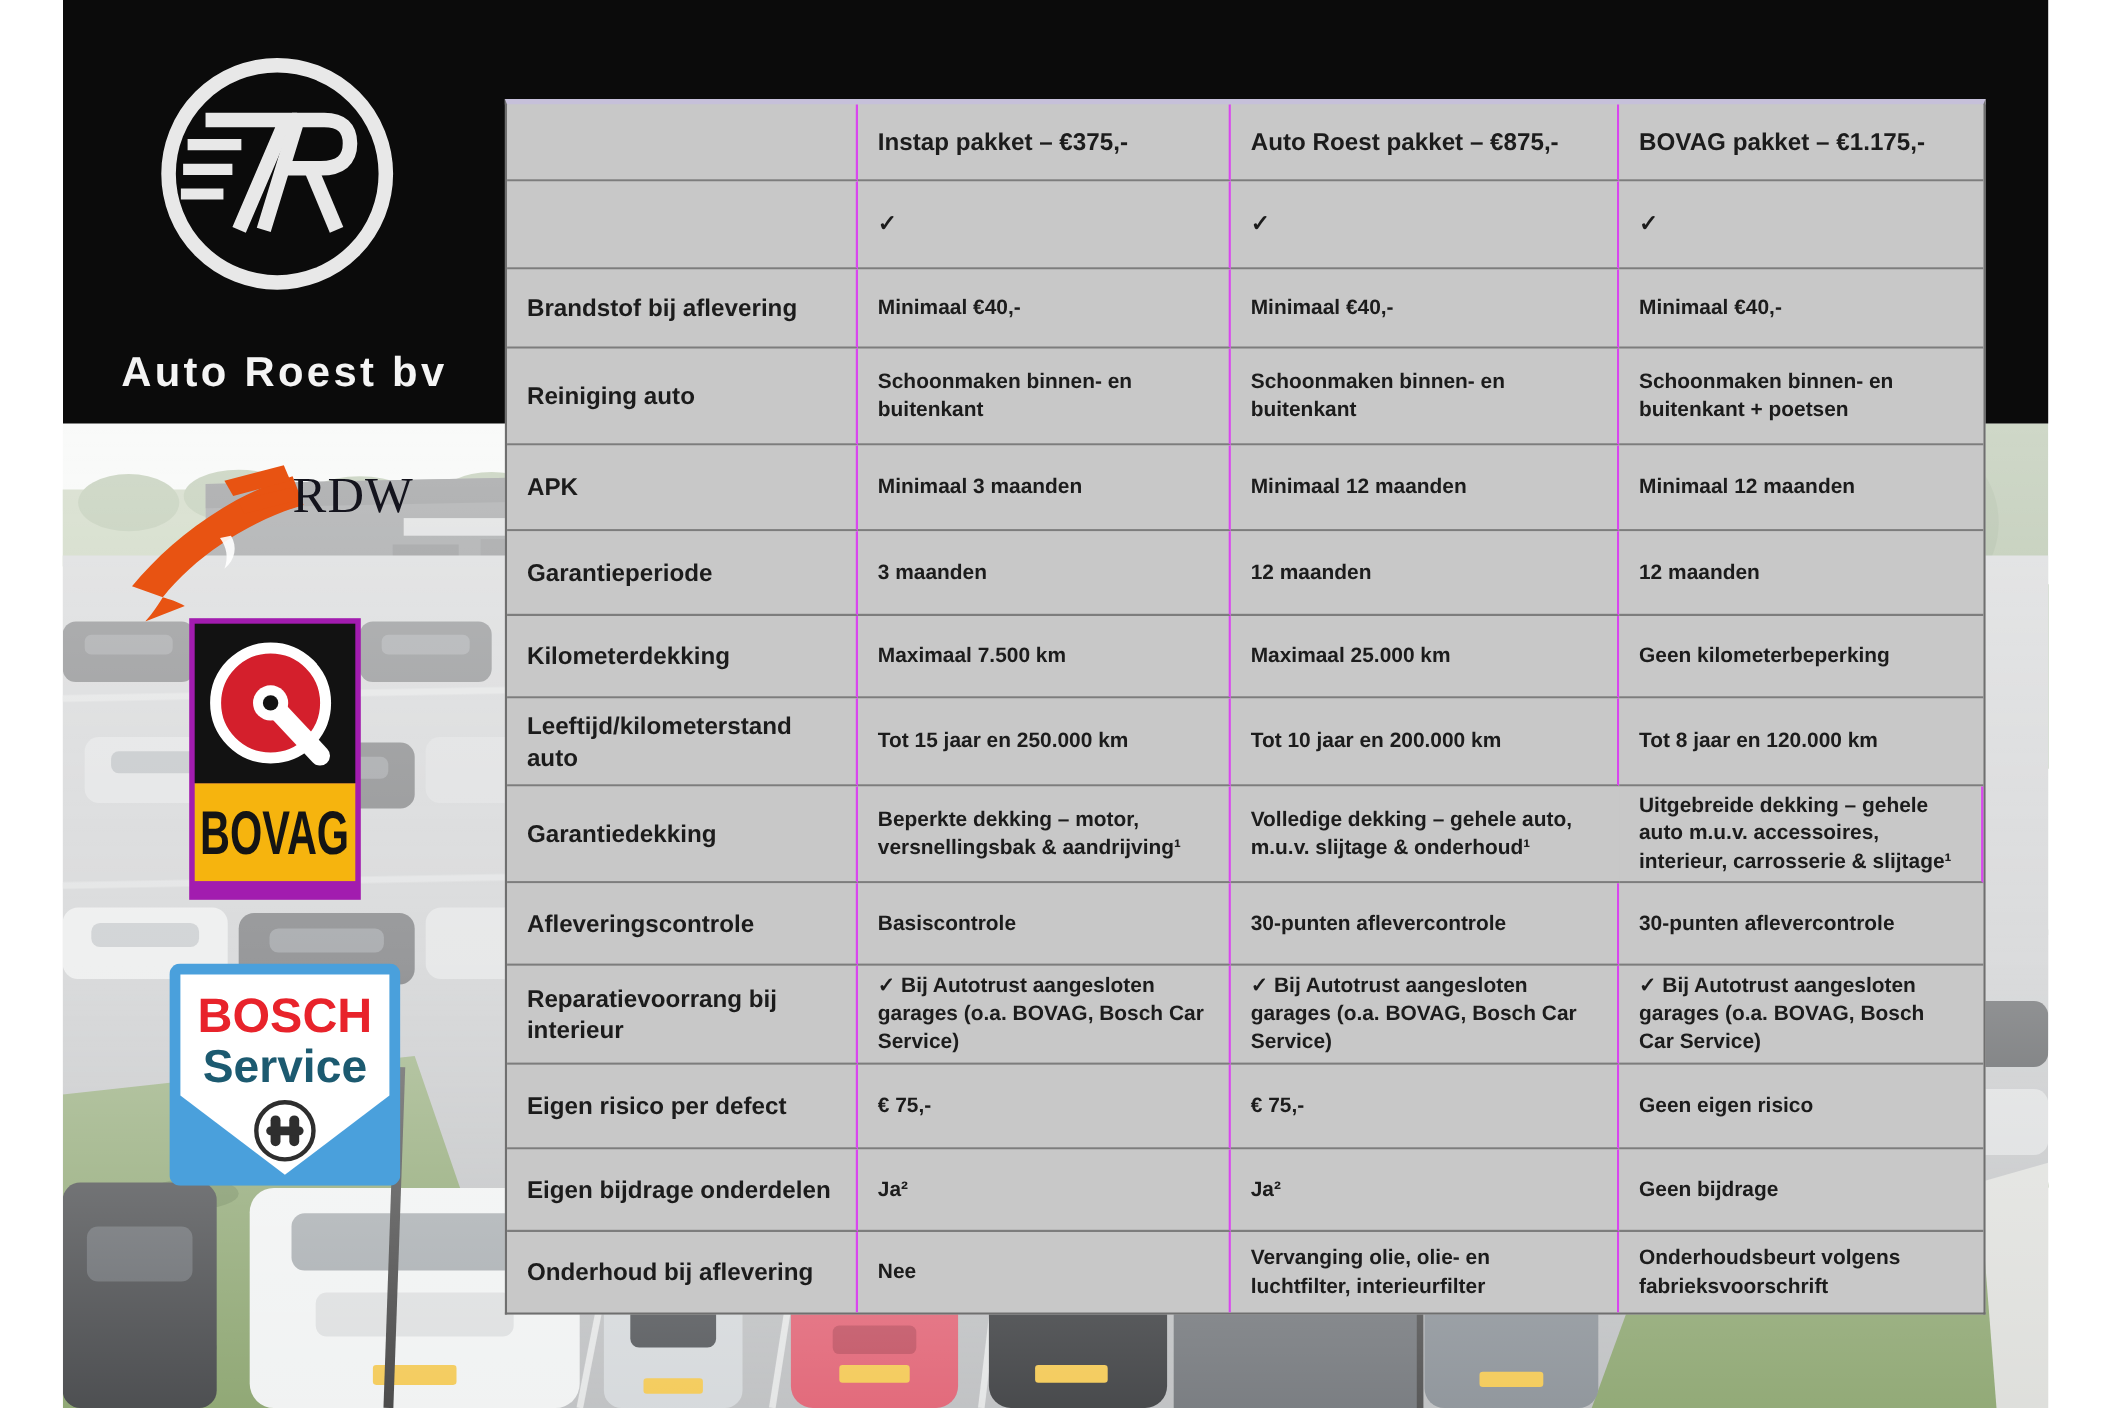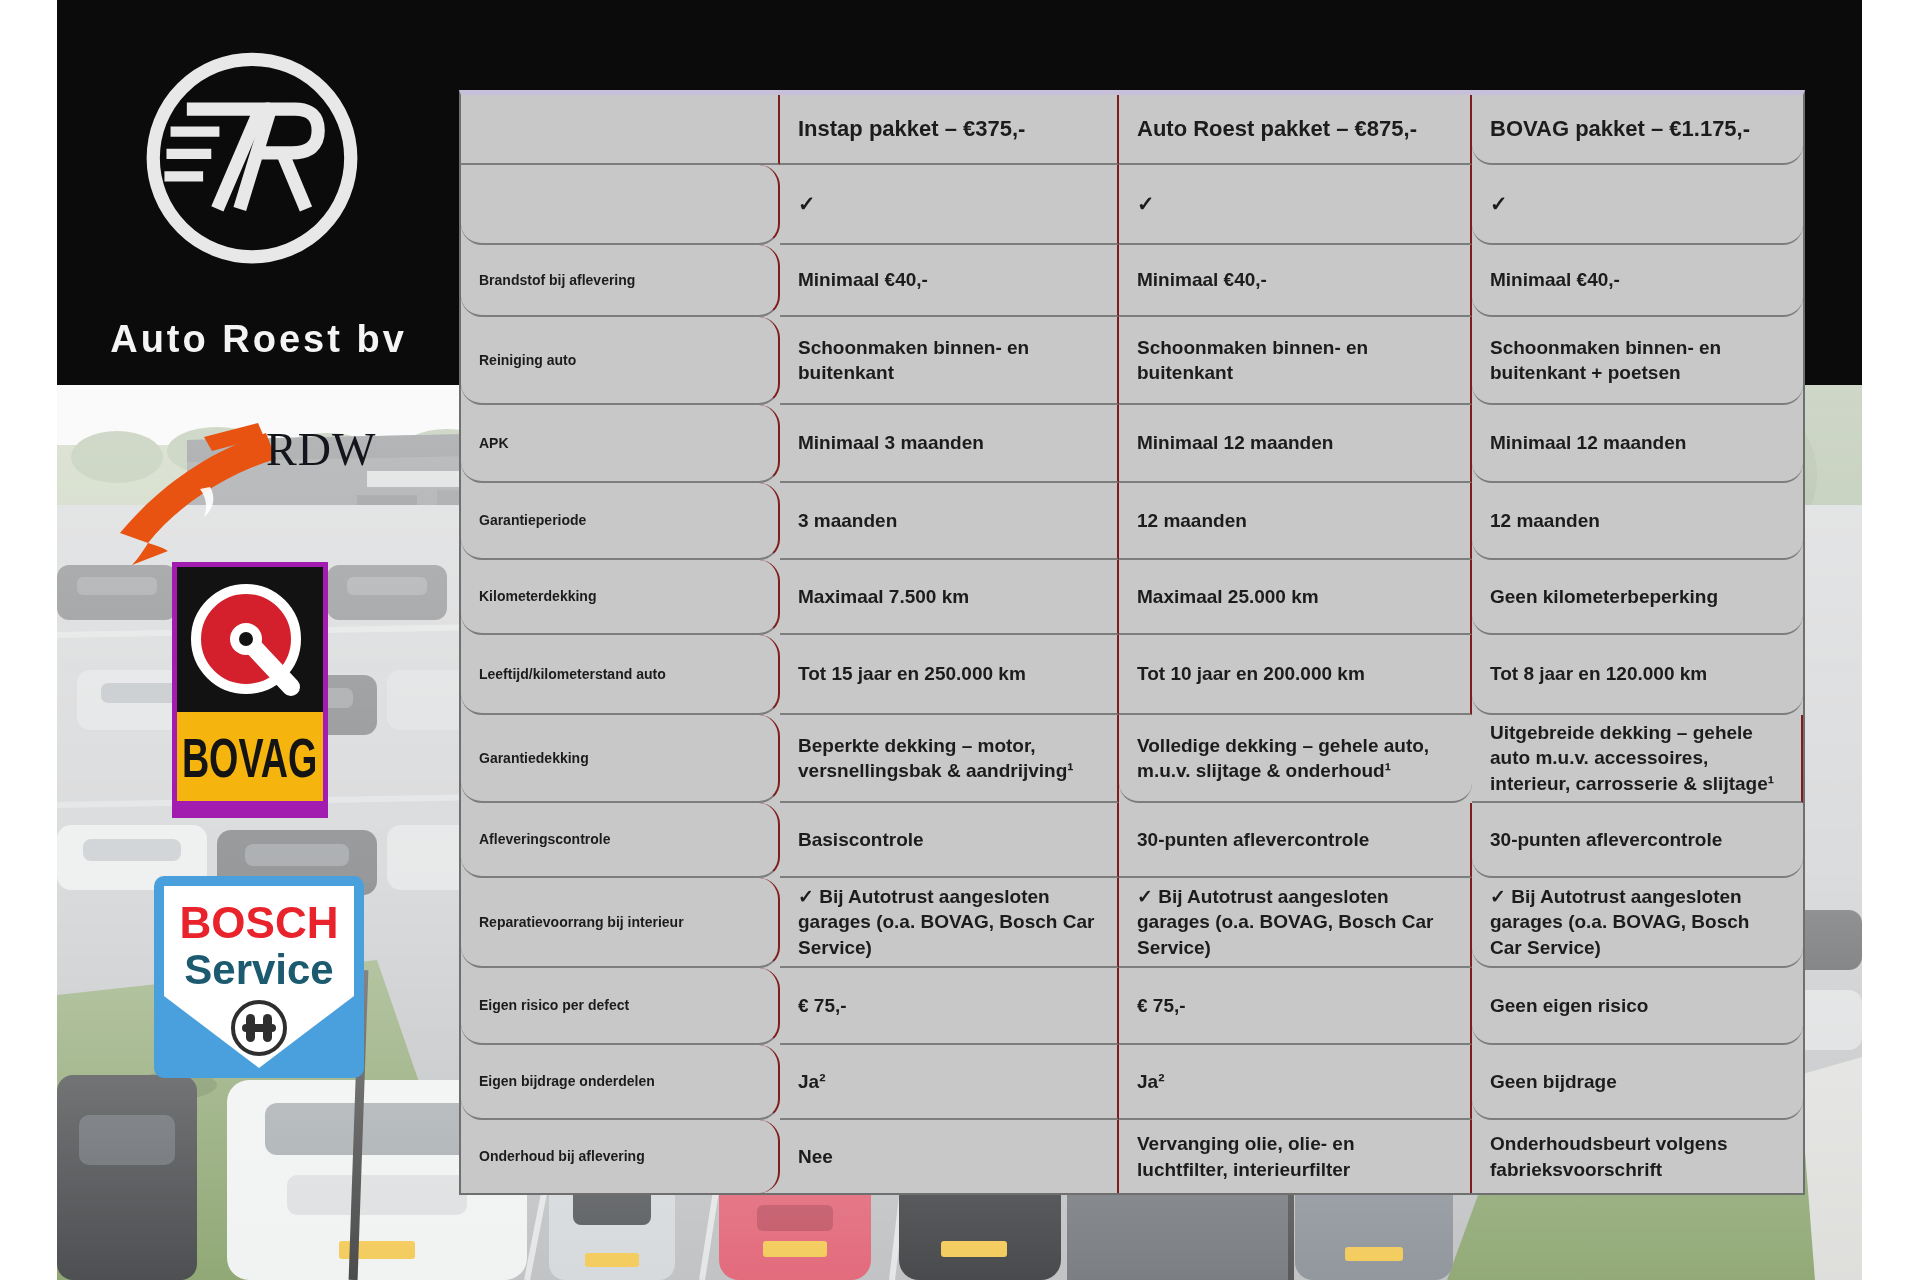--- a/index.html
+++ b/index.html
@@ -31,28 +31,28 @@
   
   .bosch{position:absolute;left:154px;top:876px;width:210px;height:202px;}
 
   
   .pkg-table{position:absolute;left:459px;top:90px;
              display:grid;
              grid-template-columns:319px 339px 353px 331px;
              grid-template-rows:70px 80px 72px 88px 78px 77px 75px 80px 88px 75px 90px 77px 75px 73px;
              border:2px solid #6f6f6f;border-top:5px solid #c6c0da;
              background:#c8c8c8;}
-  .cell{box-sizing:border-box;background:#c8c8c8;border-right:2px solid #7f1d1d;border-bottom:2px solid #7d7d7d;
+  .cell{box-sizing:border-box;background:#c8c8c8;border-right:2px solid #d946ef;border-bottom:2px solid #7d7d7d;
         display:flex;align-items:center;padding:6px 20px 6px 18px;
         font-weight:bold;color:#1c1c1c;font-size:19px;line-height:1.32;}
-  .cell.c4{border-right:none;border-radius:20px;}
+  .cell.c4{border-right:none;}
   .cell.bb0{border-bottom:none;}
   .cell.th{font-size:22px;}
   .cell.chk{font-size:21px;}
-  .cell.lbl{font-size:14px;border-radius:21px;}
+  .cell.lbl{font-size:22px;}
 </style>
 </head>
 <body>
 
 <div class="page">
 
   <svg class="scene" viewBox="0 0 1805 895" preserveAspectRatio="none">
     <defs>
       <linearGradient id="wash" x1="0" y1="0" x2="0" y2="1">
         <stop offset="0" stop-color="#ffffff" stop-opacity="0.66"></stop>

